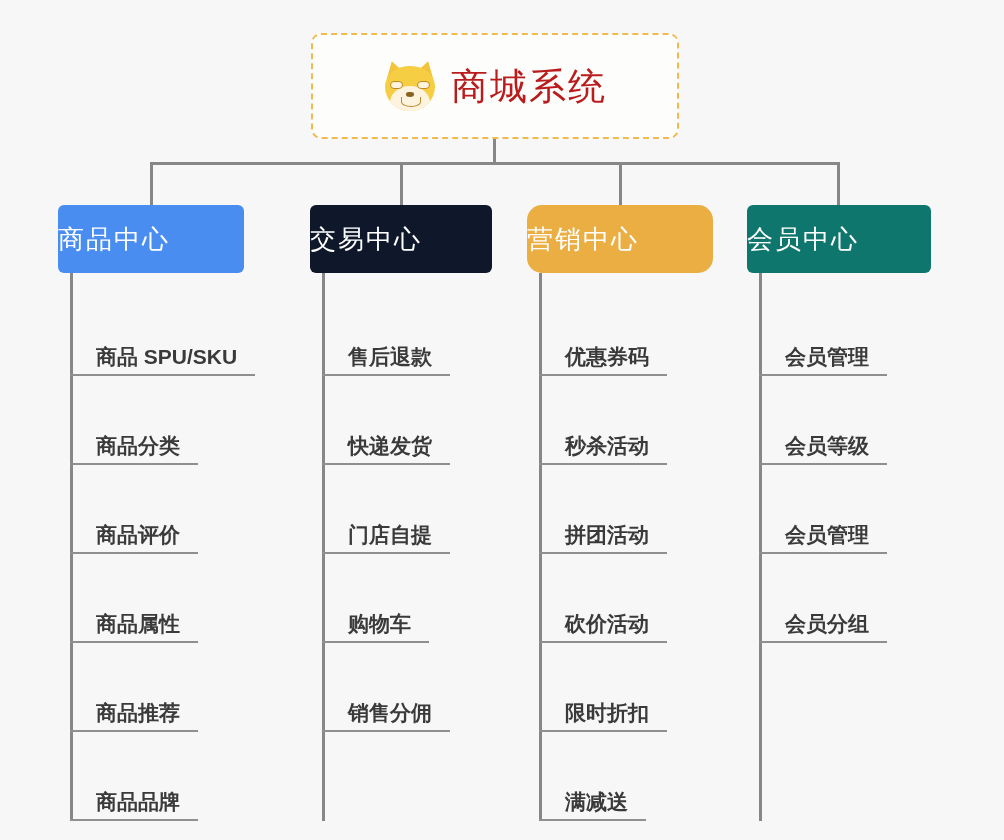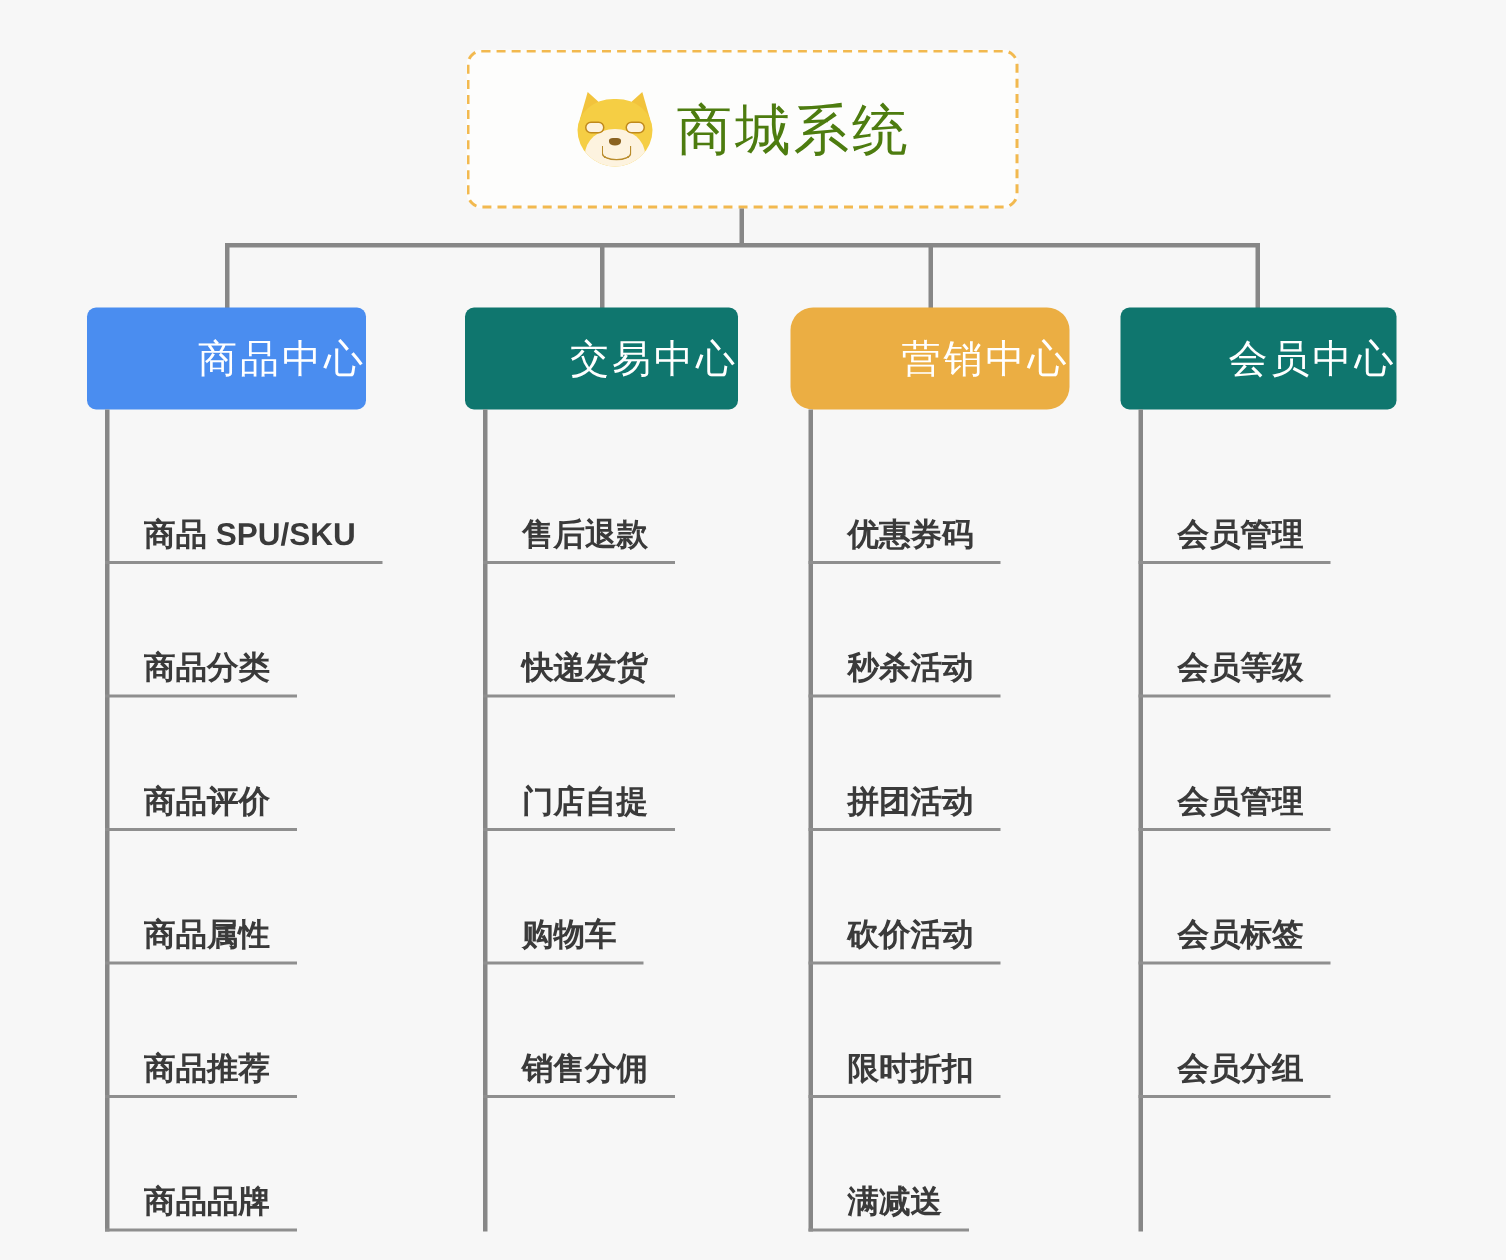--- a/index.html
+++ b/index.html
@@ -33,21 +33,21 @@
     background: #fdfdfc;
     border: 2px dashed #f2b94f;
     border-radius: 10px;
     display: flex;
     align-items: center;
     justify-content: center;
     gap: 14px;
   }
   .root-title {
     font-size: 37px;
-    color: #4d7c0f;
+    color: #b91c1c;
     letter-spacing: 2px;
     line-height: 1;
     white-space: nowrap;
   }
 
   
   .shiba {
     position: relative;
     width: 54px;
     height: 52px;
@@ -131,21 +131,21 @@
   .column {
     position: absolute;
     top: 205px;
   }
   .cat-box {
     position: relative;
     height: 68px;
     border-radius: 6px;
     display: flex;
     align-items: center;
-    justify-content: flex-end;
+    justify-content: flex-start;
     color: #ffffff;
     font-size: 26px;
     letter-spacing: 2px;
     box-sizing: border-box;
   }
 
   .leaf-list {
     position: relative;
     margin-top: 0;
     padding-top: 14px;
@@ -225,21 +225,21 @@
           </div>
           <div class="leaf">
             <span class="leaf-label">商品推荐</span>
           </div>
           <div class="leaf">
             <span class="leaf-label">商品品牌</span>
           </div>
         </div>
       </div>
       <div class="column" style="left: 310px; width: 182px;">
-        <div class="cat-box" style="background: #0f766e;">
+        <div class="cat-box" style="background: #0f172a;">
           <span>交易中心</span>
         </div>
         <div class="leaf-list">
           <div class="trunk" style="height: 548px;"></div>
           <div class="leaf">
             <span class="leaf-label">售后退款</span>
           </div>
           <div class="leaf">
             <span class="leaf-label">快递发货</span>
           </div>
@@ -289,22 +289,19 @@
           <div class="leaf">
             <span class="leaf-label">会员管理</span>
           </div>
           <div class="leaf">
             <span class="leaf-label">会员等级</span>
           </div>
           <div class="leaf">
             <span class="leaf-label">会员管理</span>
           </div>
           <div class="leaf">
-            <span class="leaf-label">会员标签</span>
-          </div>
-          <div class="leaf">
             <span class="leaf-label">会员分组</span>
           </div>
         </div>
       </div>
     </div>
 
 </div>
 
 </body></html>

